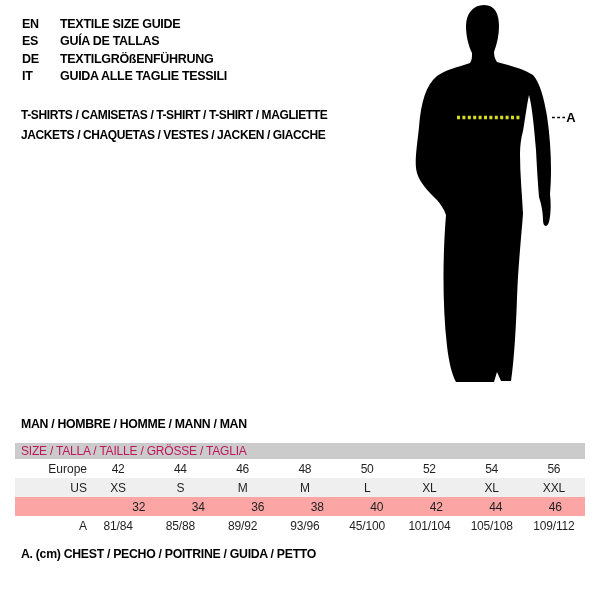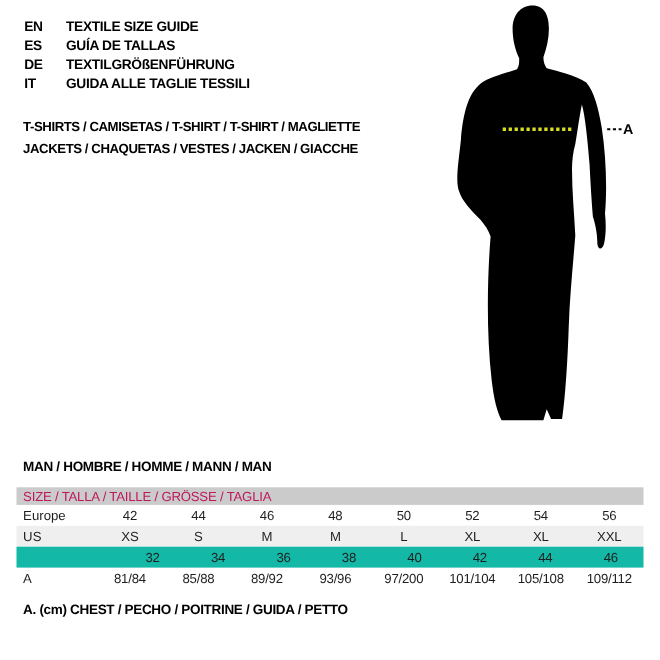--- a/index.html
+++ b/index.html
@@ -16,21 +16,21 @@
   .cats{position:absolute;left:21px;top:106px;}
   .cat-line{font-size:12px;font-weight:bold;letter-spacing:-0.4px;line-height:19.5px;white-space:nowrap;}
   
   .figure{position:absolute;left:400px;top:0;width:200px;height:400px;}
   
   .section-title{position:absolute;left:21px;top:417px;font-size:12.3px;font-weight:bold;letter-spacing:-0.3px;}
   
   .size-table{position:absolute;left:15px;top:443px;width:570px;font-size:12px;}
   .thead{height:16px;line-height:16px;padding-left:6px;letter-spacing:-0.2px;color:#be185d;}
   .trow{display:grid;grid-template-columns:72px repeat(8,1fr);height:19px;align-items:center;color:#1f1f1f;}
-  .trow .rlabel{padding-left:6px;text-align:left;}
+  .trow .rlabel{padding-left:6px;text-align:right;}
   .trow .cell{text-align:center;letter-spacing:-0.2px;}
   
   .footnote{position:absolute;left:21px;top:547px;font-size:12.3px;font-weight:bold;letter-spacing:-0.3px;}
 </style>
 </head>
 <body>
 
 <div class="canvas">
 
   <div class="langs">
@@ -116,39 +116,39 @@
       <span class="cell">XS</span>
       <span class="cell">S</span>
       <span class="cell">M</span>
       <span class="cell">M</span>
       <span class="cell">L</span>
       <span class="cell">XL</span>
       <span class="cell">XL</span>
       <span class="cell">XXL</span>
     </div>
 
-    <div class="trow" style="background: #14b8a6; padding-left: 22px;">
+    <div class="trow" style="background: #fca5a5; padding-left: 22px;">
       <span class="rlabel"></span>
       <span class="cell">32</span>
       <span class="cell">34</span>
       <span class="cell">36</span>
       <span class="cell">38</span>
       <span class="cell">40</span>
       <span class="cell">42</span>
       <span class="cell">44</span>
       <span class="cell">46</span>
     </div>
 
     <div class="trow">
       <span class="rlabel">A</span>
       <span class="cell">81/84</span>
       <span class="cell">85/88</span>
       <span class="cell">89/92</span>
       <span class="cell">93/96</span>
-      <span class="cell">97/200</span>
+      <span class="cell">45/100</span>
       <span class="cell">101/104</span>
       <span class="cell">105/108</span>
       <span class="cell">109/112</span>
     </div>
   </div>
 
   <div class="footnote">A. (cm) CHEST / PECHO / POITRINE / GUIDA / PETTO</div>
 
 </div>
 

